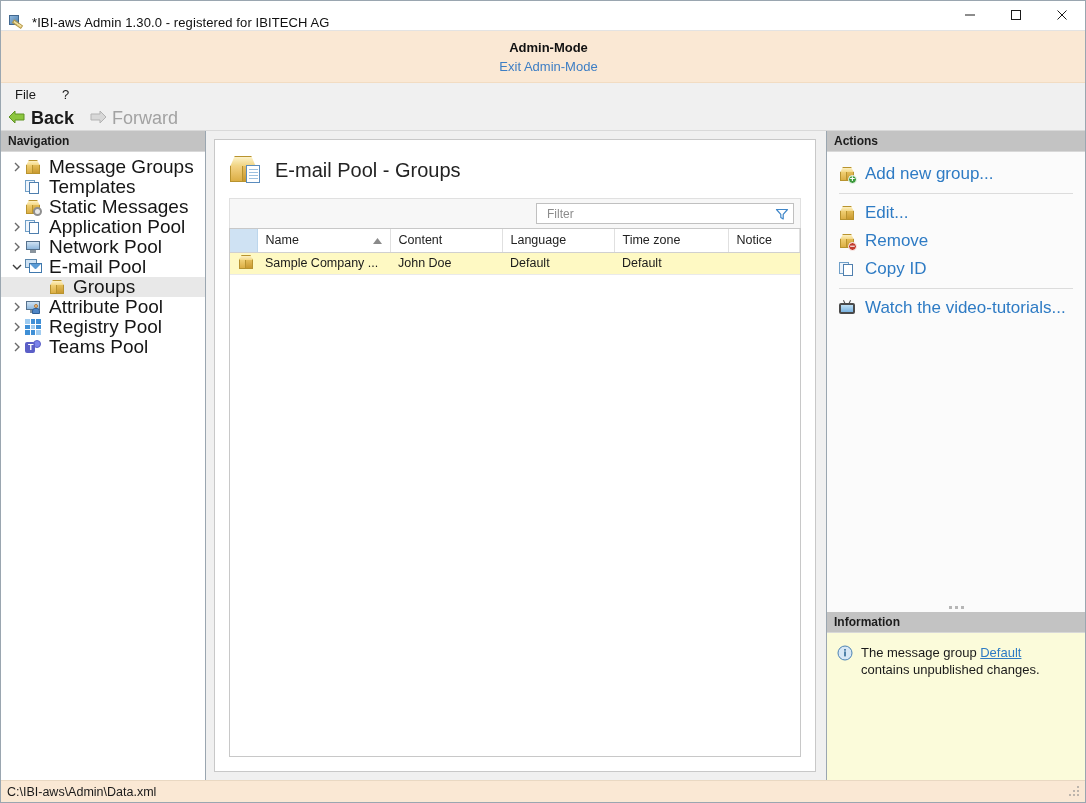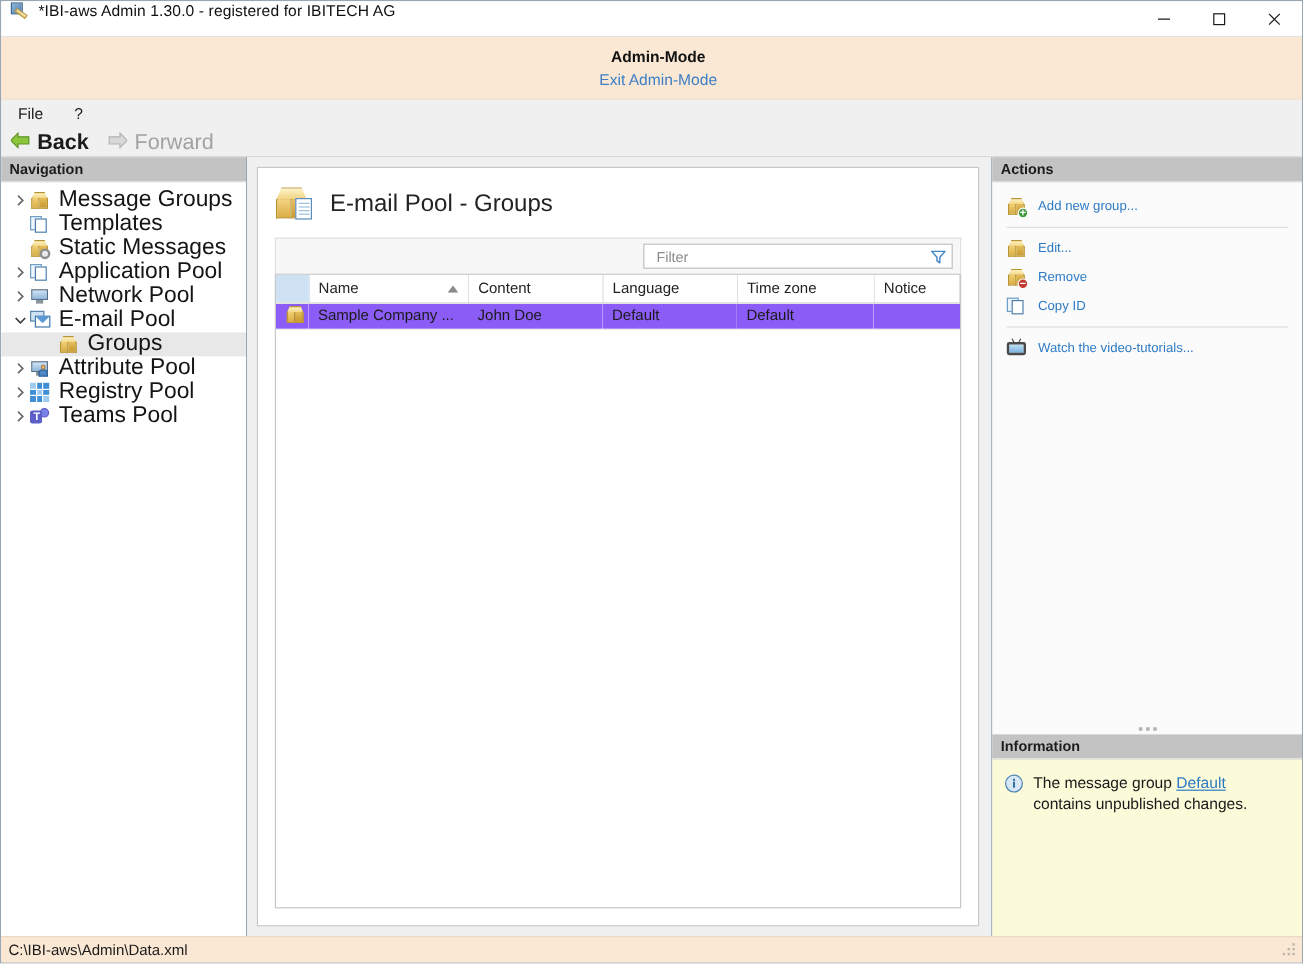--- a/index.html
+++ b/index.html
@@ -17,21 +17,21 @@
     width: 1086px; height: 803px;
     border: 1px solid #9aa6b0;
     background: #f0f0f0;
     display: flex; flex-direction: column;
   }
 
   
   .titlebar {
     height: 30px; min-height: 30px;
     background: #ffffff;
-    display: flex; align-items: flex-start;
+    display: flex; align-items: flex-end;
     border-bottom: 1px solid #e3e3e3;
   }
   .title-icon {
     width: 16px; height: 16px; margin-left: 8px; margin-right: 7px;
     position: relative; flex: none;
   }
   .title-icon .sq {
     position: absolute; left: 0; top: 1px; width: 10px; height: 10px;
     background: linear-gradient(135deg,#8fb8dd,#4f7fae);
     border: 1px solid #42688f;
@@ -313,36 +313,36 @@
   table.grid th.icocol {
     background: #cfe2f3; border-right: 1px solid #bcd6ec; padding: 0; width: 27px;
   }
   table.grid th .sortarrow {
     position: absolute; right: 8px; top: 50%; transform: translateY(-50%);
   }
   table.grid td {
     height: 22px; font-size: 12.5px; color: #1a1a1a; padding: 0 8px;
     border-bottom: 1px solid #eaeaea; white-space: nowrap; overflow: hidden;
   }
-  tr.datarow { background: #8b5cf6; border-radius: 11px; }
+  tr.datarow { background: #fef9c3; border-radius: 11px; }
   td.icocell { padding: 0 0 0 6px; width: 27px; }
 
   
   .rightpane {
     width: 259px; min-width: 259px; display: flex; flex-direction: column;
     border-left: 1px solid #9aa6b0; background: #ffffff;
   }
   .actions-body {
     flex: 1; background: #fbfbfb; padding: 8px 0 0 0; overflow: hidden;
     border-top: 1px solid #d8d8d8; position: relative;
   }
   .action-row {
     display: flex; align-items: center; gap: 9px; padding: 4px 10px 4px 12px; cursor: pointer;
   }
-  .action-label { font-size: 11px; color: #2e7bc4; }
+  .action-label { font-size: 17px; color: #2e7bc4; }
   .action-sep { height: 1px; background: #dcdcdc; margin: 5px 12px 5px 12px; }
   .splitter {
     height: 9px; background: #fbfbfb; display: flex; align-items: center; justify-content: center; gap: 3px;
   }
   .splitter i { width: 3px; height: 3px; background: #b6b6b6; display: block; }
   .info-body {
     height: 148px; min-height: 148px; background: #fbfbda;
     border-top: 1px solid #d8d8d8;
     padding: 11px 12px 10px 10px; display: flex; gap: 8px; align-items: flex-start;
   }

